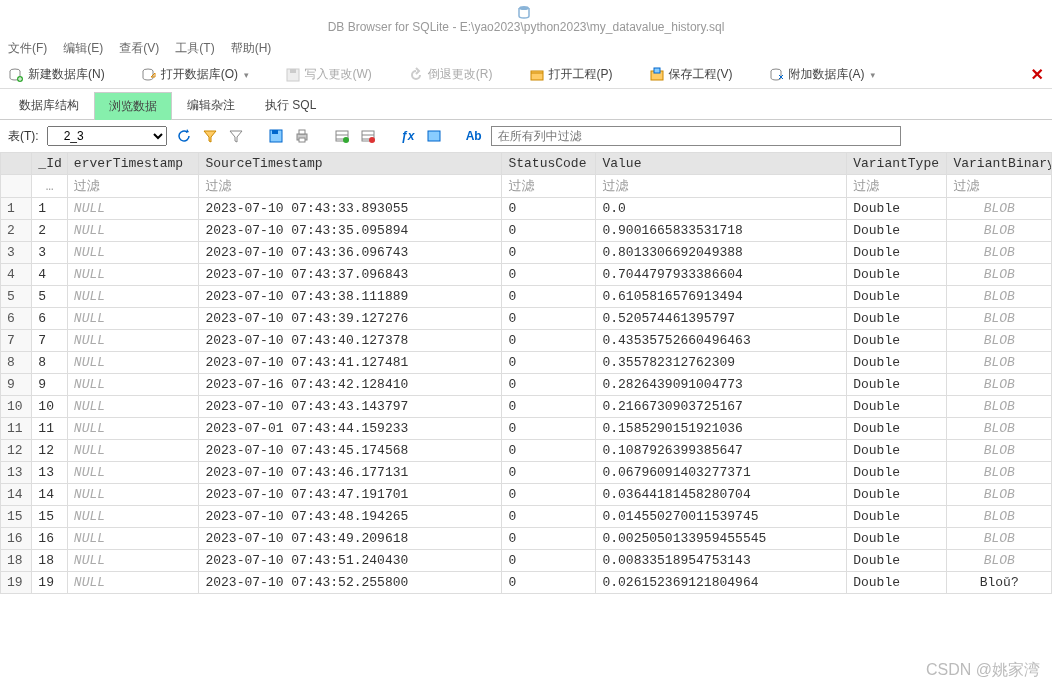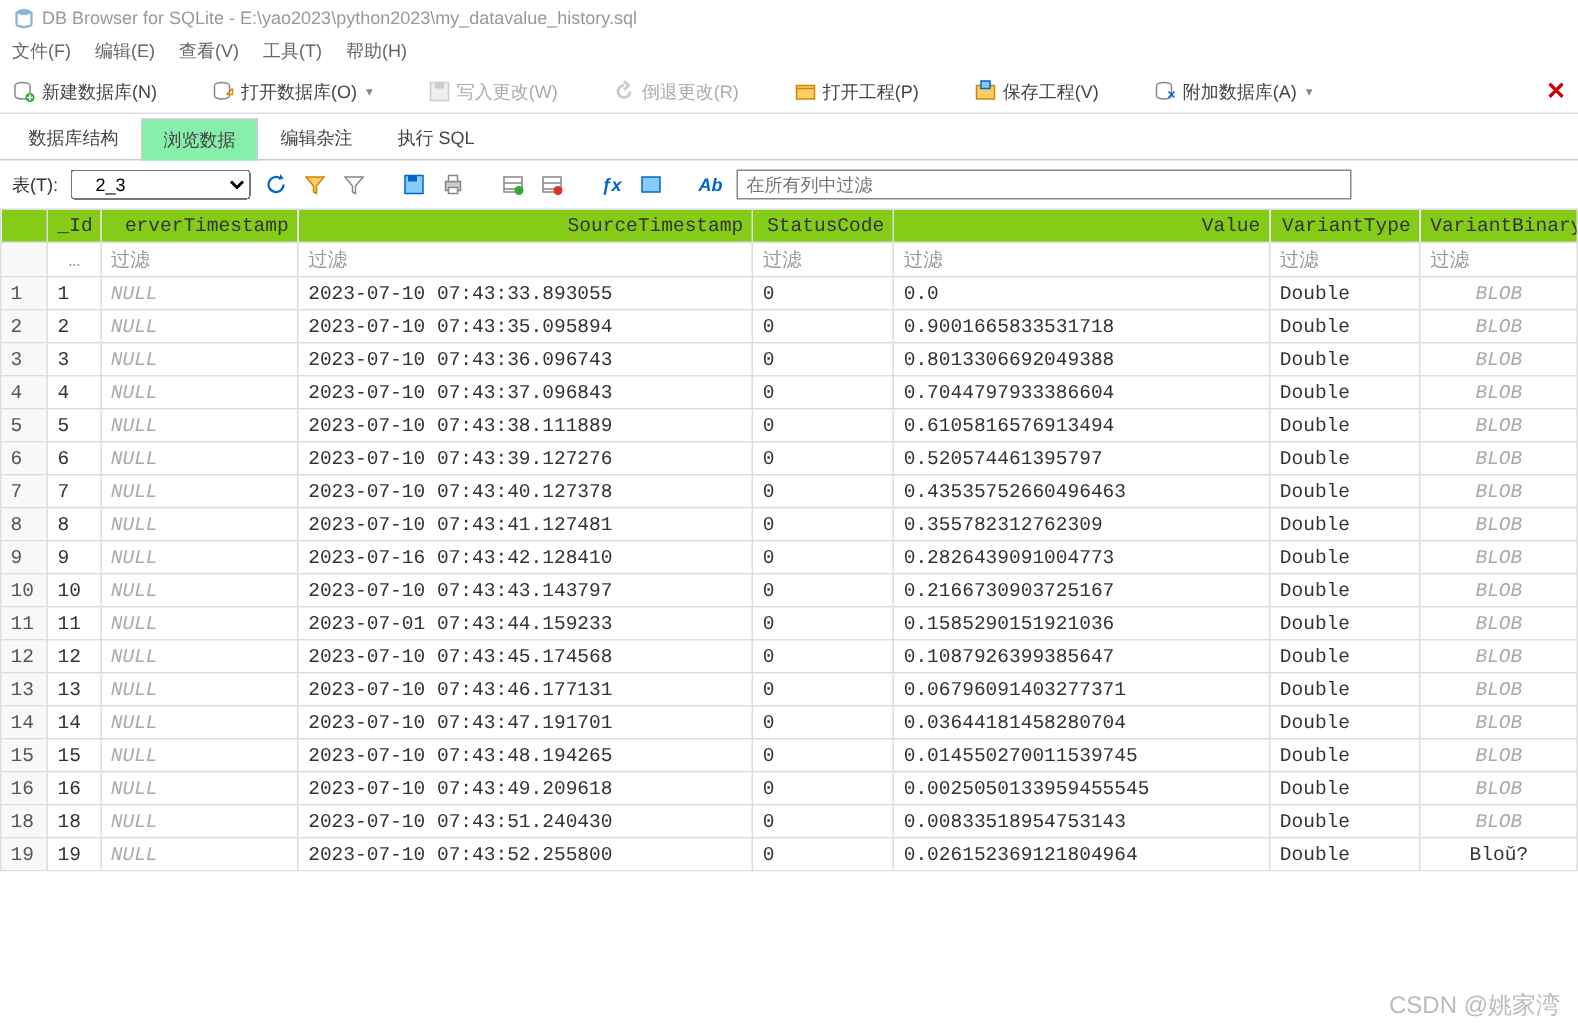--- a/index.html
+++ b/index.html
@@ -1,36 +1,36 @@
 <!DOCTYPE html>
 <html><head>
 <meta charset="utf-8">
 <style>
 * { box-sizing: border-box; margin: 0; padding: 0; }
 body { font-family: "Microsoft YaHei", "SimSun", sans-serif; font-size: 12px; color: #333; background: #fff; width: 1052px; }
-.titlebar { display: flex; align-items: center; padding: 4px 8px; color: #999; }
+.titlebar { display: flex; align-items: center; padding: 4px 8px; color: #999; flex-direction: column; }
 .titlebar svg { margin-right: 4px; }
 .menubar { display: flex; padding: 2px 8px 4px; gap: 16px; color: #666; }
 .menubar span { cursor: default; }
 .toolbar { display: flex; align-items: center; padding: 4px 8px; gap: 36px; border-bottom: 1px solid #ddd; }
 .tbtn { display: flex; align-items: center; gap: 4px; color: #444; cursor: default; }
 .tbtn svg { flex-shrink: 0; }
 .tbtn.drop::after { content: "▾"; font-size: 9px; color:#888; margin-left:2px; }
 .close-x { color: #c00; font-weight: bold; margin-left: auto; font-size: 16px; }
 .tabs { display: flex; border-bottom: 1px solid #ccc; padding-left: 4px; margin-top: 2px; }
 .tab { padding: 5px 14px; border: 1px solid transparent; border-bottom: none; color: #444; cursor: default; }
 .tab.active { border-color: #ccc; background: #86efac; position: relative; top: 1px; }
 .subbar { display: flex; align-items: center; gap: 8px; padding: 6px 8px; }
 .subbar select { font-size: 12px; padding: 1px 12px; width: 120px; }
-.iconbtn { width: 18px; height: 18px; display: inline-flex; align-items: center; justify-content: center; cursor: default; font-style: italic; }
+.iconbtn { width: 18px; height: 18px; display: inline-flex; align-items: center; justify-content: center; cursor: default; }
 .sep { width: 6px; }
 .filter-all { border: 1px solid #888; padding: 2px 6px; width: 410px; color: #999; font-size: 12px; }
 .datagrid { border-collapse: collapse; width: 100%; table-layout: fixed; }
 .datagrid th, .datagrid td { border: 1px solid #ddd; padding: 2px 6px; text-align: left; overflow: hidden; white-space: nowrap; font-family: "NSimSun","Courier New",monospace; font-size: 13px; height: 22px; }
-.datagrid th { background: #84cc16; font-weight: normal; text-align: right; }
+.datagrid th { background: #e5e5e5; font-weight: normal; text-align: left; }
 .rownum { background: #f8f8f8; color: #555; text-align: right; font-family: sans-serif; font-size: 12px; }
 .col-idx { width: 30px; }
 .col-id { width: 34px; }
 .col-ts { width: 126px; }
 .col-src { width: 290px; }
 .col-status { width: 90px; }
 .col-val { width: 240px; }
 .col-vtype { width: 96px; }
 .col-vbin { width: 100px; }
 .null { color: #aaa; font-style: italic; }

